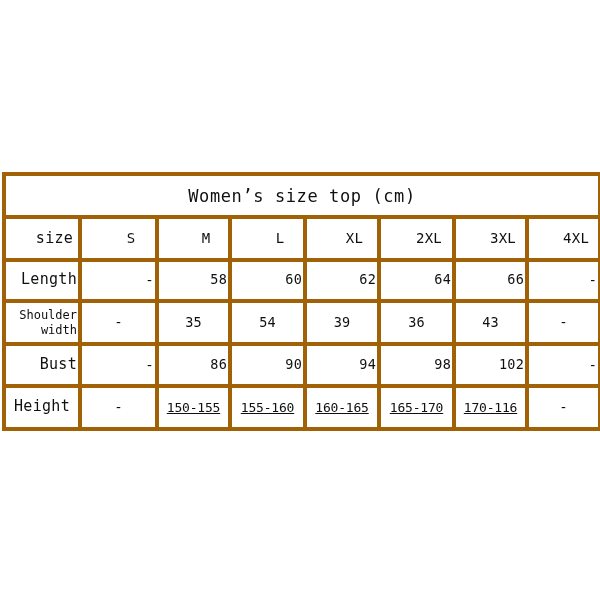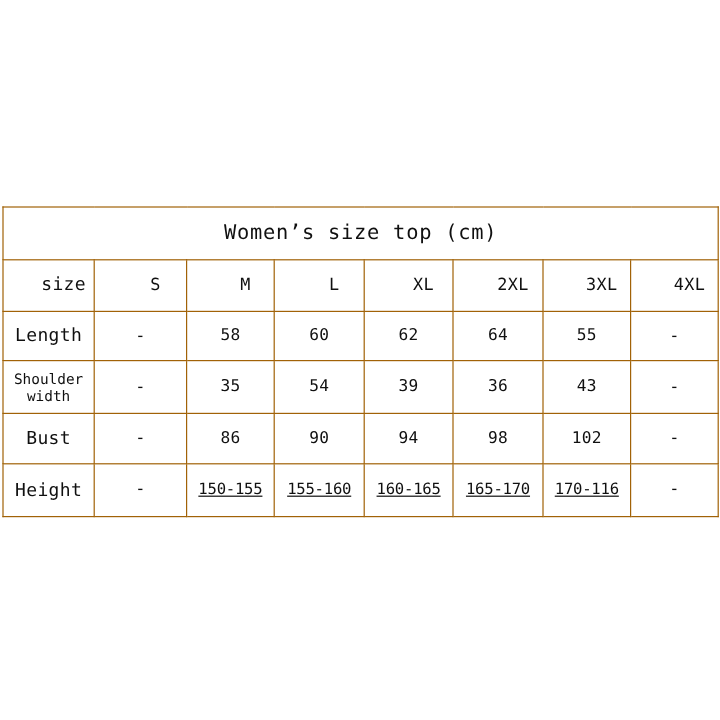--- a/index.html
+++ b/index.html
@@ -25,21 +25,21 @@
 
   table.size-chart {
     width: 596px;
     height: 259px;
     border-collapse: collapse;
     table-layout: fixed;
     background: #ffffff;
   }
 
   table.size-chart td {
-    border: 1px solid #a16207;
+    border: 4px solid #a16207;
     text-align: center;
     vertical-align: middle;
     color: #101010;
     background: #ffffff;
     padding: 0 1px;
     line-height: 1.18;
     overflow: hidden;
   }
 
   
@@ -52,30 +52,31 @@
   col.c-3xl   { width: 73px; }
   col.c-4xl   { width: 73px; }
 
   .title-cell {
     font-size: 17px;
     letter-spacing: 0.6px;
     height: 38px;
   }
 
   tr.header-row td { height: 37px; padding-left: 26px; }
-  tr.data-row td   { height: 36px; }
+  tr.data-row td   { height: 36px; text-align: right; }
   tr.tall-row td   { height: 38px; }
 
   .row-label {
     font-size: 15px;
     letter-spacing: 0.3px;
   }
   .row-label.small {
     font-size: 12px;
     letter-spacing: 0px;
+    text-align: right;
   }
   .col-head {
     font-size: 14px;
     letter-spacing: 0.3px;
   }
   .val {
     font-size: 13.5px;
     letter-spacing: 0.2px;
   }
   .val.dash {
@@ -121,21 +122,21 @@
         <td class="col-head">4XL</td>
       </tr>
 
       <tr class="data-row">
         <td class="row-label">Length</td>
         <td class="val dash">-</td>
         <td class="val">58</td>
         <td class="val">60</td>
         <td class="val">62</td>
         <td class="val">64</td>
-        <td class="val">55</td>
+        <td class="val">66</td>
         <td class="val dash">-</td>
       </tr>
 
       <tr class="tall-row">
         <td class="row-label small">
             <span class="label-two-line">Shoulder</span>
             <span class="label-two-line">width</span>
           </td>
         <td class="val dash">-</td>
         <td class="val">35</td>

